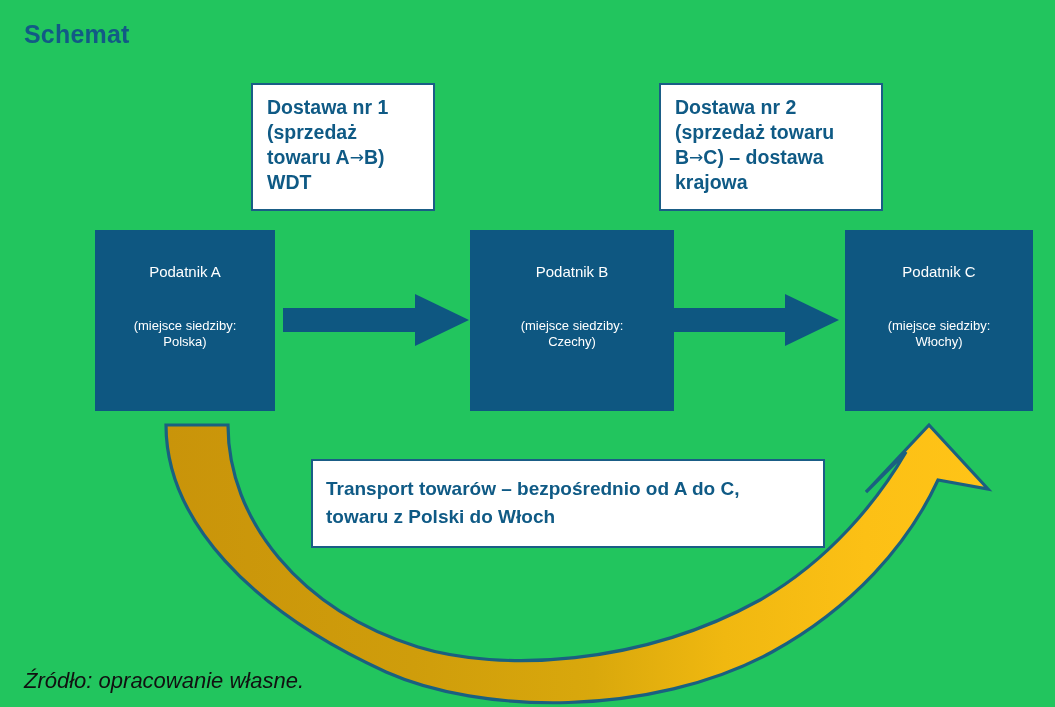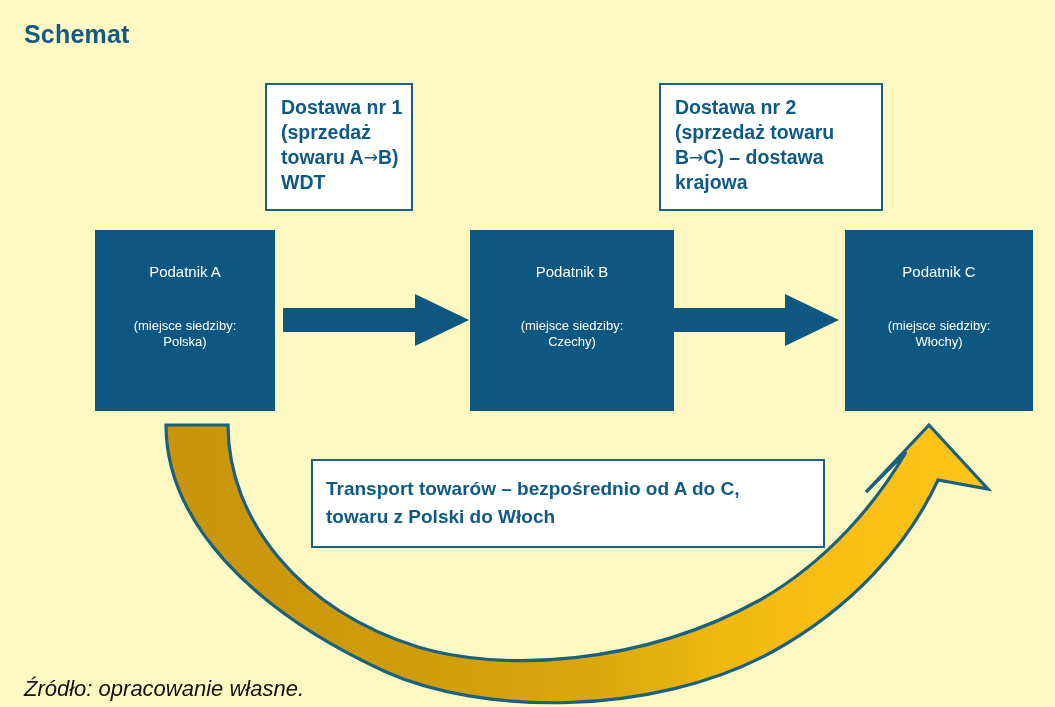--- a/index.html
+++ b/index.html
@@ -10,21 +10,21 @@
     width: 1055px;
     height: 707px;
     background: #d8e1ea;
     font-family: "Liberation Sans", sans-serif;
     overflow: hidden;
   }
   #stage {
     position: relative;
     width: 1055px;
     height: 707px;
-    background: #fef9c3;
+    background: #22c55e;
   }
 
   
   .page-title {
     position: absolute;
     left: 24px;
     top: 20px;
     font-size: 25px;
     font-weight: bold;
     color: #125a85;
@@ -41,23 +41,23 @@
     color: #0f5a85;
     font-weight: bold;
     line-height: 1.28;
     padding: 10px 12px 8px 14px;
   }
   .callout .line {
     white-space: nowrap;
   }
 
   #callout-1 {
-    left: 265px;
+    left: 251px;
     top: 83px;
-    width: 148px;
+    width: 184px;
     height: 128px;
     font-size: 19.5px;
   }
   #callout-2 {
     left: 659px;
     top: 83px;
     width: 224px;
     height: 128px;
     font-size: 19.5px;
   }
@@ -131,21 +131,20 @@
 
   
   .source-note {
     position: absolute;
     left: 24px;
     top: 668px;
     font-size: 22px;
     font-style: italic;
     color: #111111;
     white-space: nowrap;
-    margin-top: 8px;
   }
 </style>
 </head>
 <body>
 
 <div id="stage">
 
   <div class="page-title">Schemat</div>
 
   <svg id="curve-arrow" viewBox="0 0 1055 707">

